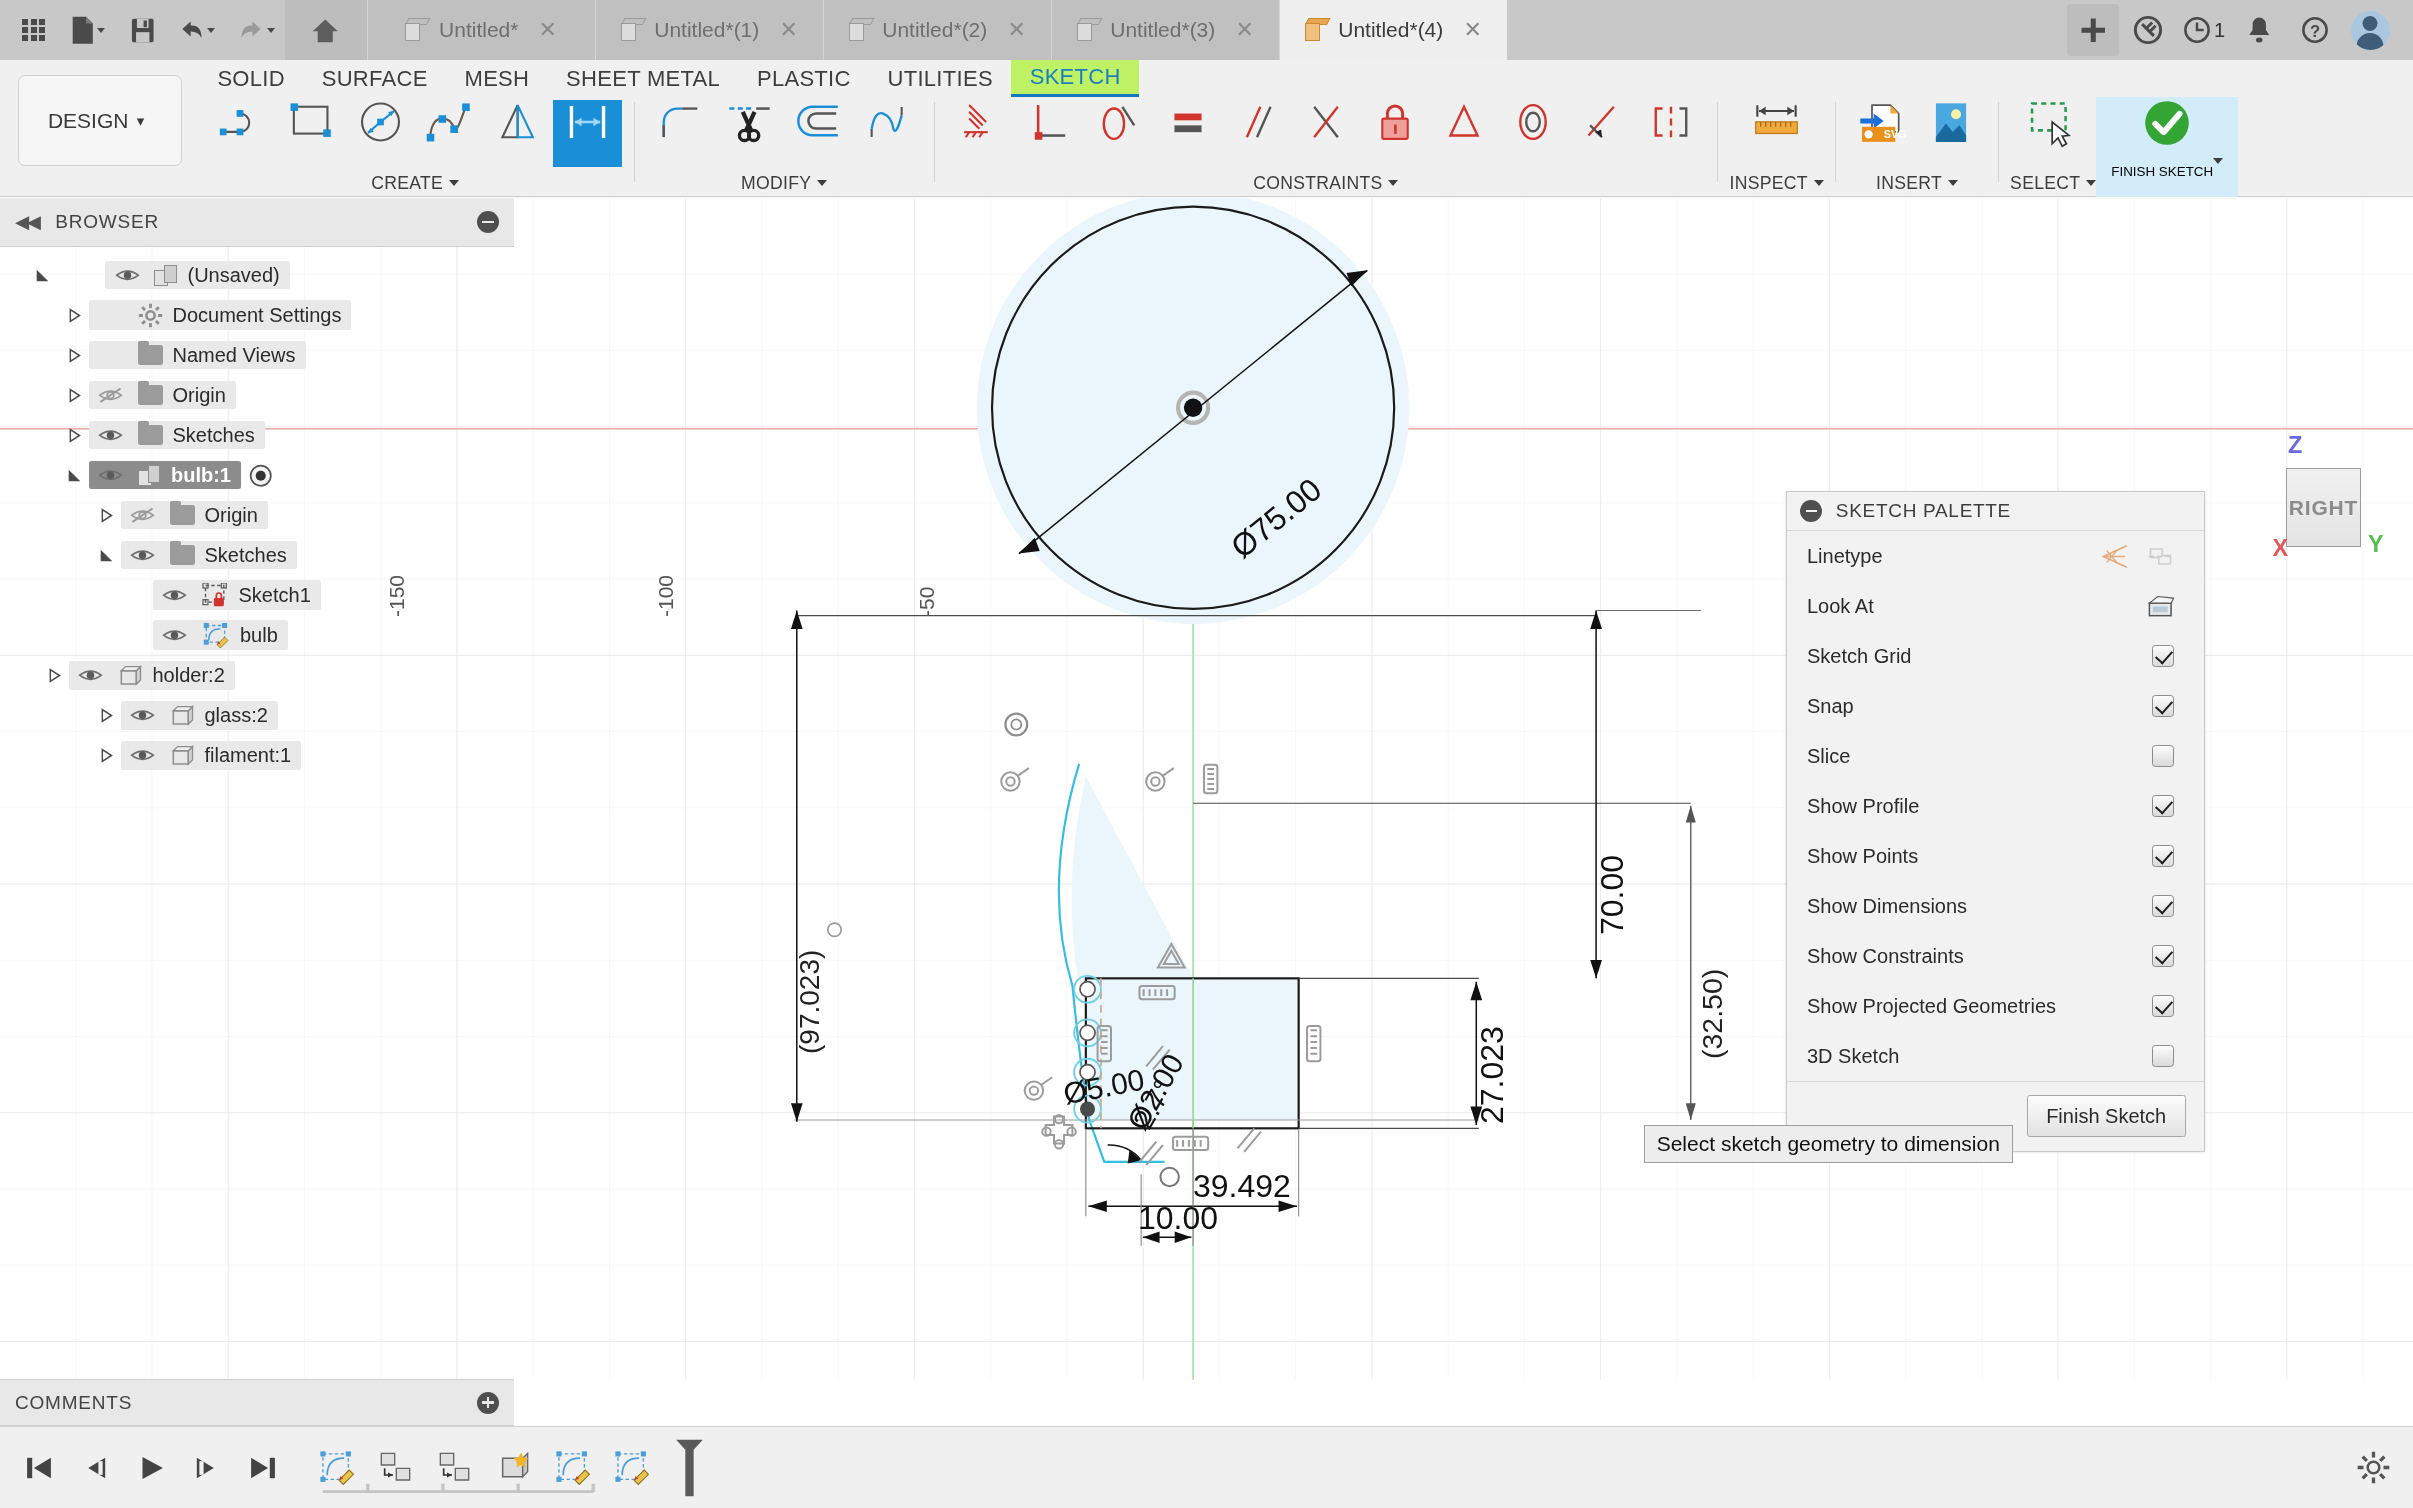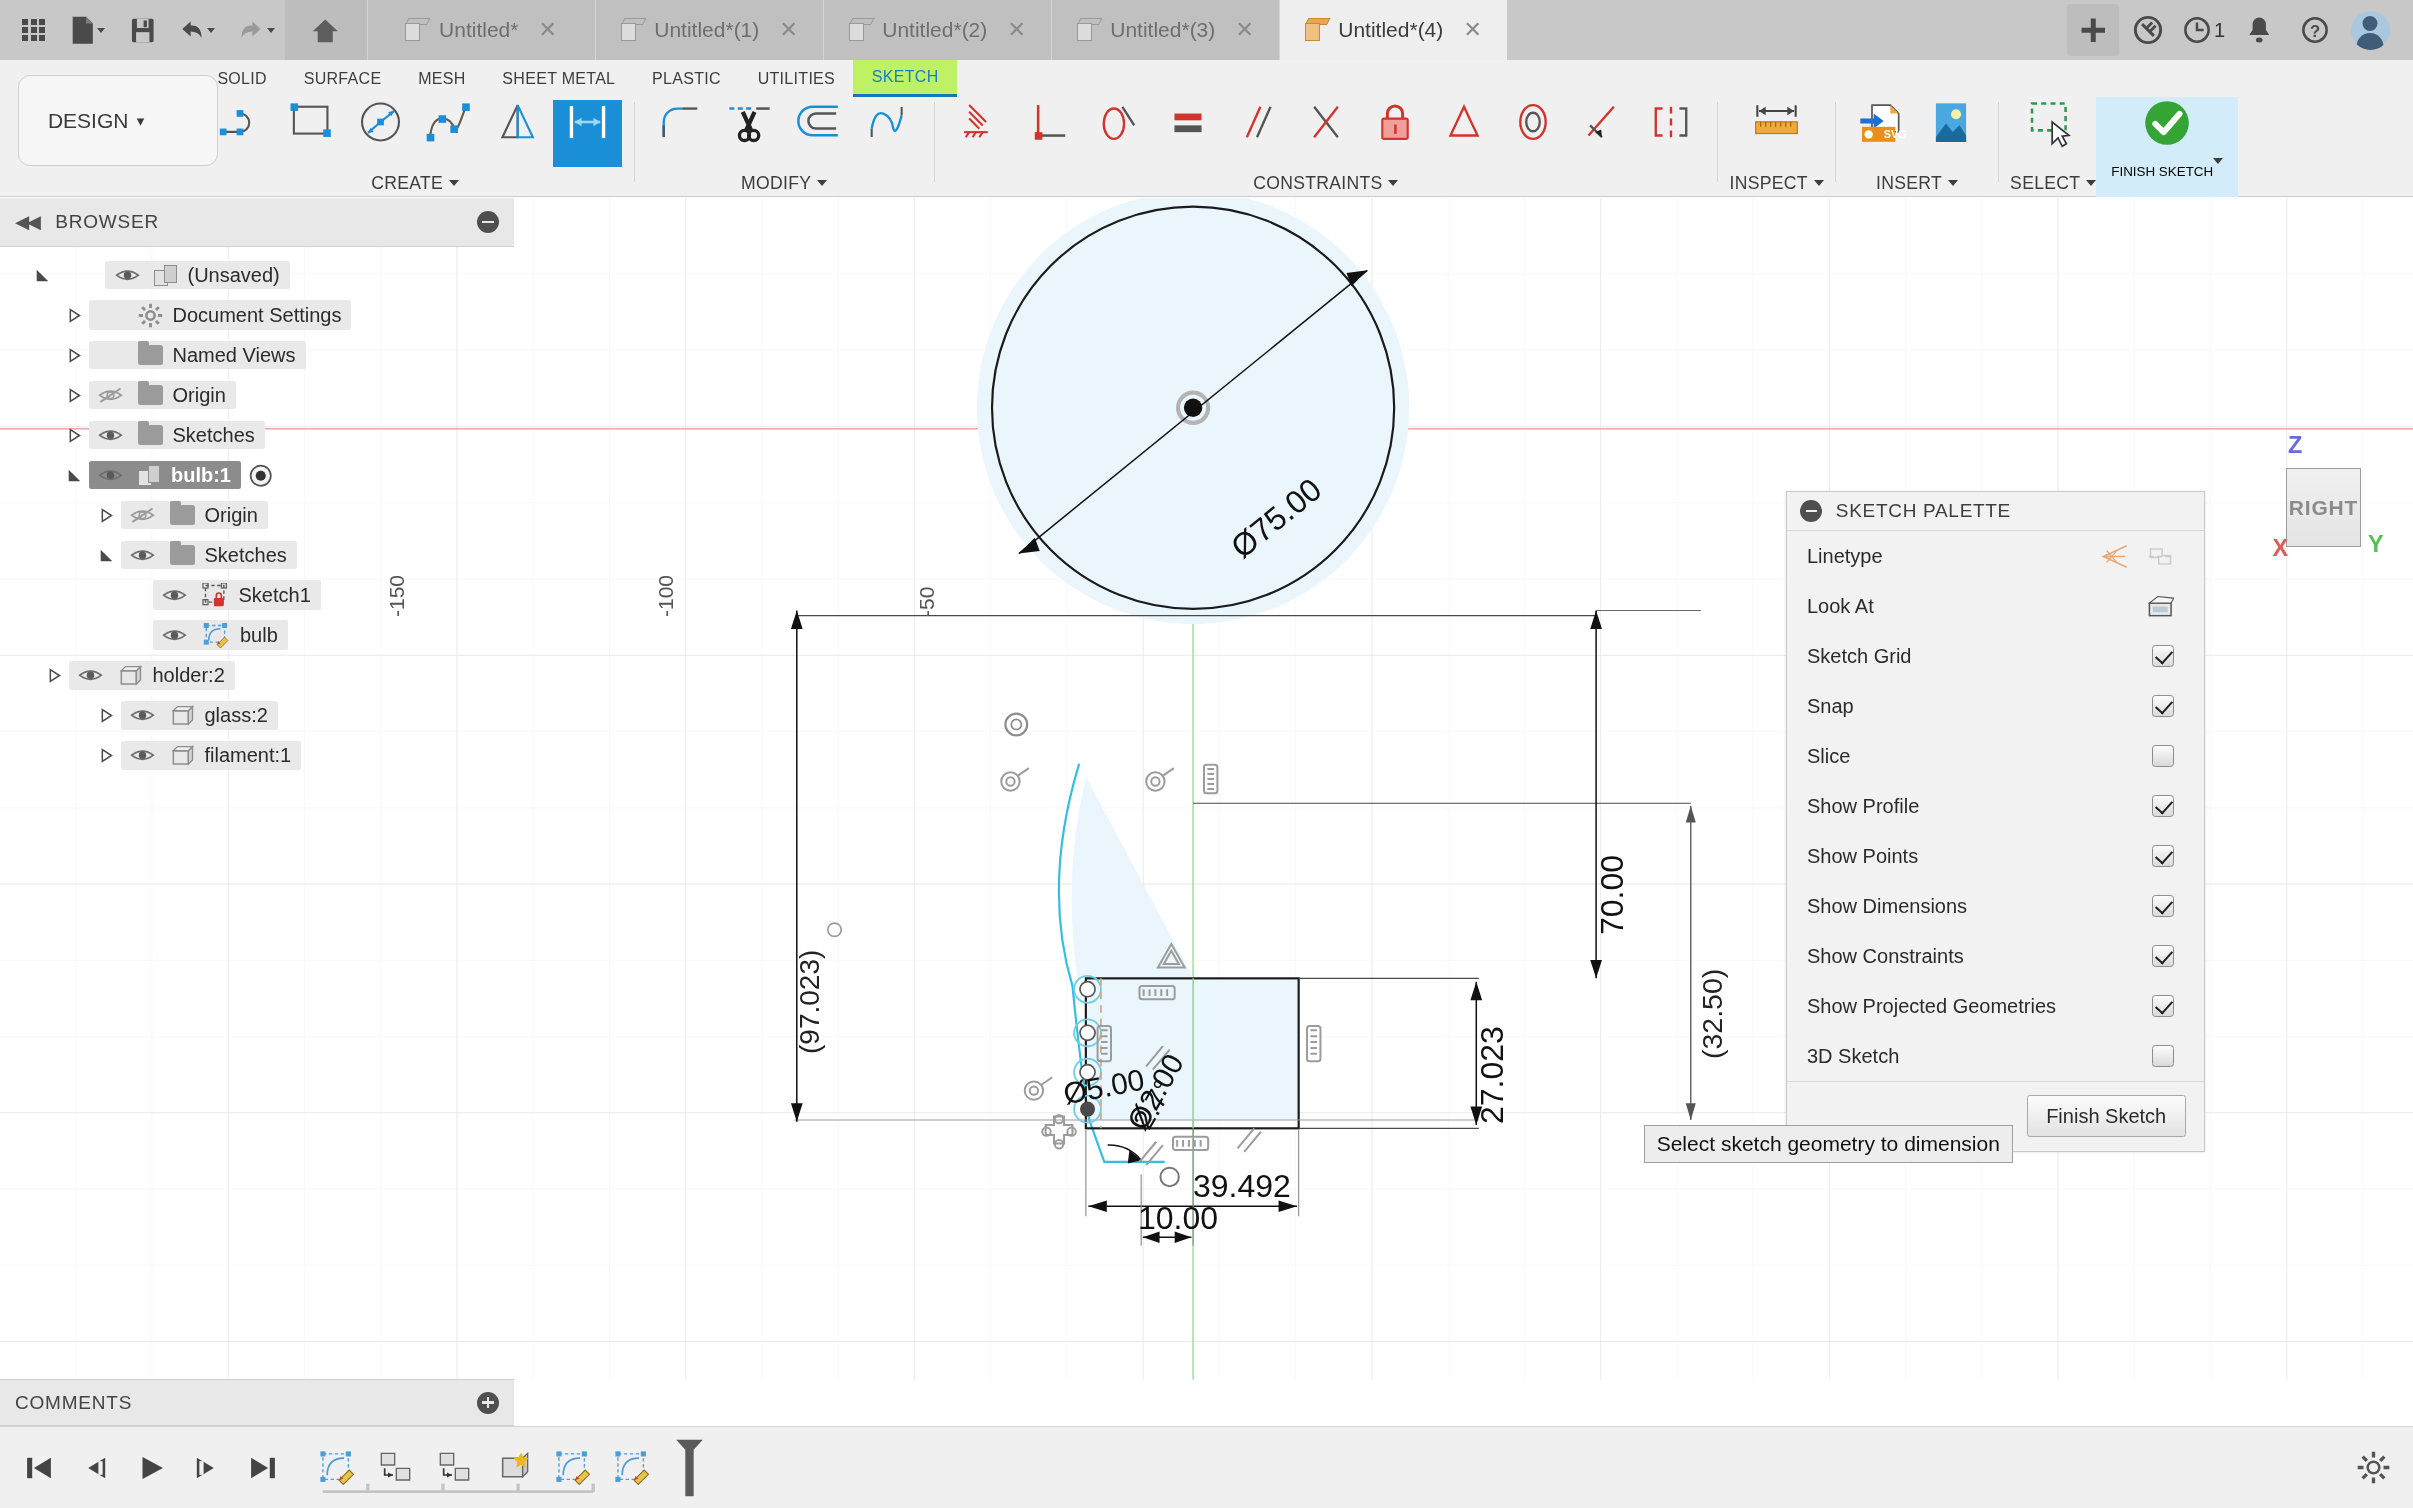--- a/index.html
+++ b/index.html
@@ -50,27 +50,27 @@
   .avatar::before{content:"";position:absolute;left:50%;top:5.9px;transform:translateX(-50%);width:15px;height:15px;border-radius:50%;background:#3f5d78;}
   .avatar::after{content:"";position:absolute;left:50%;top:22.6px;transform:translateX(-50%);width:27px;height:18.4px;border-radius:13.4px 13.4px 0 0;background:#3f5d78;}
 
   
   #ribbon {
     position:absolute; left:0; top:60px; width:2413px; height:137px;
     background:#f0f0f0; border-bottom:0.8px solid #cccccc;
   }
   #tabstrip { position:absolute; left:199px; top:0; height:37px; display:flex; align-items:stretch; }
   .rtab {
-    padding:0 18.4px; display:flex; align-items:center; font-size:16px;
+    padding:0 18.4px; display:flex; align-items:center; font-size:22px;
     color:#3d3d3d; letter-spacing:0.3px; cursor:pointer;
   }
   .rtab.active { background:#bef264; color:#1a7fc1; border-bottom:3.4px solid #1478be;}
   #designbox {
-    position:absolute; left:18.4px; top:15px; width:200px; height:91px;
-    border:0.8px solid #cfcfcf; border-radius:12px; background:#f6f6f6;
+    position:absolute; left:18.4px; top:15px; width:164px; height:91px;
+    border:0.8px solid #cfcfcf; border-radius:7px; background:#f6f6f6;
     display:flex; align-items:center; padding-left:28.5px; font-size:21px; color:#3a3a3a;
     cursor:pointer;
   }
   #toolrow { position:absolute; left:0; top:37px; height:100px; width:2413px; display:flex; align-items:flex-start; }
   .tgroup { display:flex; flex-direction:column; align-items:center; height:100px; position:relative; }
   .tgroup .icons { display:flex; align-items:center; height:72px; }
   .tgroup .glabel {
     font-size:17.6px; color:#3d3d3d; letter-spacing:0.3px; display:flex; align-items:center; gap:5.9px;
     height:28px;
   }

